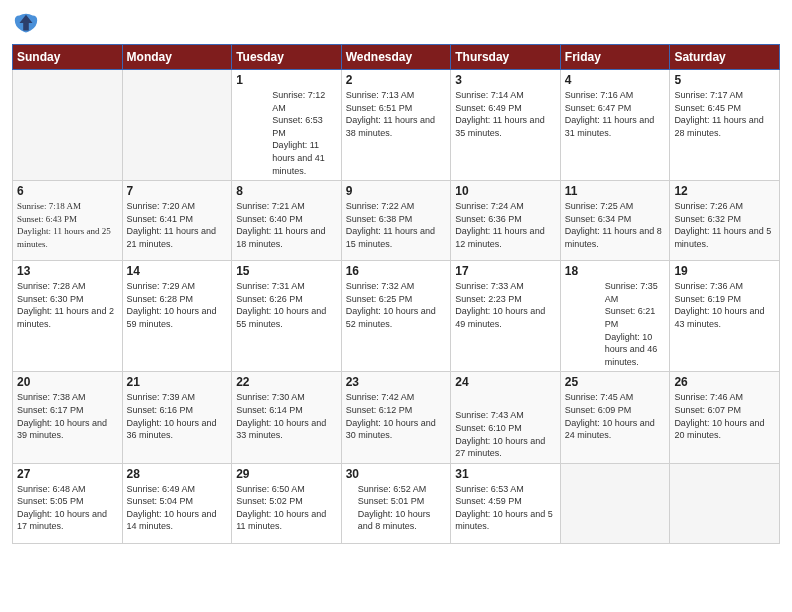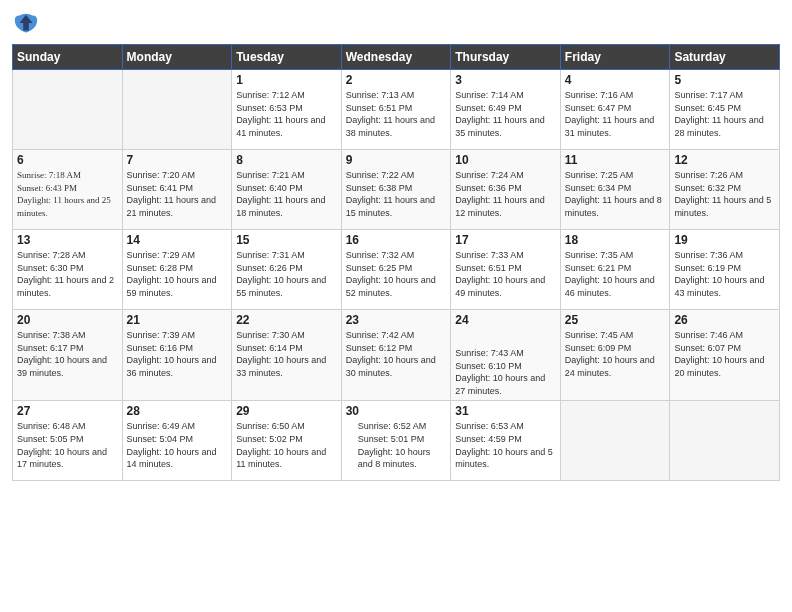--- a/index.html
+++ b/index.html
@@ -55,21 +55,21 @@
     .subtitle {
       font-size: 14px;
       color: #555;
     }
     table {
       width: 100%;
       border-collapse: collapse;
       table-layout: fixed;
     }
     th {
-      background: #404040;
+      background: #7f1d1d;
       color: #fff;
       font-size: 12px;
       font-weight: bold;
       padding: 5px 4px;
       text-align: left;
       border: 1px solid #3a65b4;
     }
     td {
       border: 1px solid #d0d0d0;
       vertical-align: top;
@@ -133,21 +133,21 @@
           <th>Friday</th>
           <th>Saturday</th>
         </tr>
     </thead>
     <tbody id="calendar-body">
     <tr>
           <td class="empty"></td>
           <td class="empty"></td>
           <td>
             <span class="day-num">1</span>
-            <div class="day-info" style="white-space: pre-line;">Sunrise: 7:12 AM
+            <div class="day-info" style="white-space: pre-line; margin-left: 36px;">Sunrise: 7:12 AM
 Sunset: 6:53 PM
 Daylight: 11 hours and 41 minutes.</div>
           </td>
           <td>
             <span class="day-num">2</span>
             <div class="day-info" style="white-space: pre-line;">Sunrise: 7:13 AM
 Sunset: 6:51 PM
 Daylight: 11 hours and 38 minutes.</div>
           </td>
           <td>
@@ -234,26 +234,26 @@
           </td>
           <td>
             <span class="day-num">16</span>
             <div class="day-info" style="white-space: pre-line;">Sunrise: 7:32 AM
 Sunset: 6:25 PM
 Daylight: 10 hours and 52 minutes.</div>
           </td>
           <td>
             <span class="day-num">17</span>
             <div class="day-info" style="white-space: pre-line;">Sunrise: 7:33 AM
-Sunset: 6:51 PM
+Sunset: 2:23 PM
 Daylight: 10 hours and 49 minutes.</div>
           </td>
           <td>
             <span class="day-num">18</span>
-            <div class="day-info" style="white-space: pre-line;">Sunrise: 7:35 AM
+            <div class="day-info" style="white-space: pre-line; margin-left: 40px;">Sunrise: 7:35 AM
 Sunset: 6:21 PM
 Daylight: 10 hours and 46 minutes.</div>
           </td>
           <td>
             <span class="day-num">19</span>
             <div class="day-info" style="white-space: pre-line;">Sunrise: 7:36 AM
 Sunset: 6:19 PM
 Daylight: 10 hours and 43 minutes.</div>
           </td>
         </tr>

